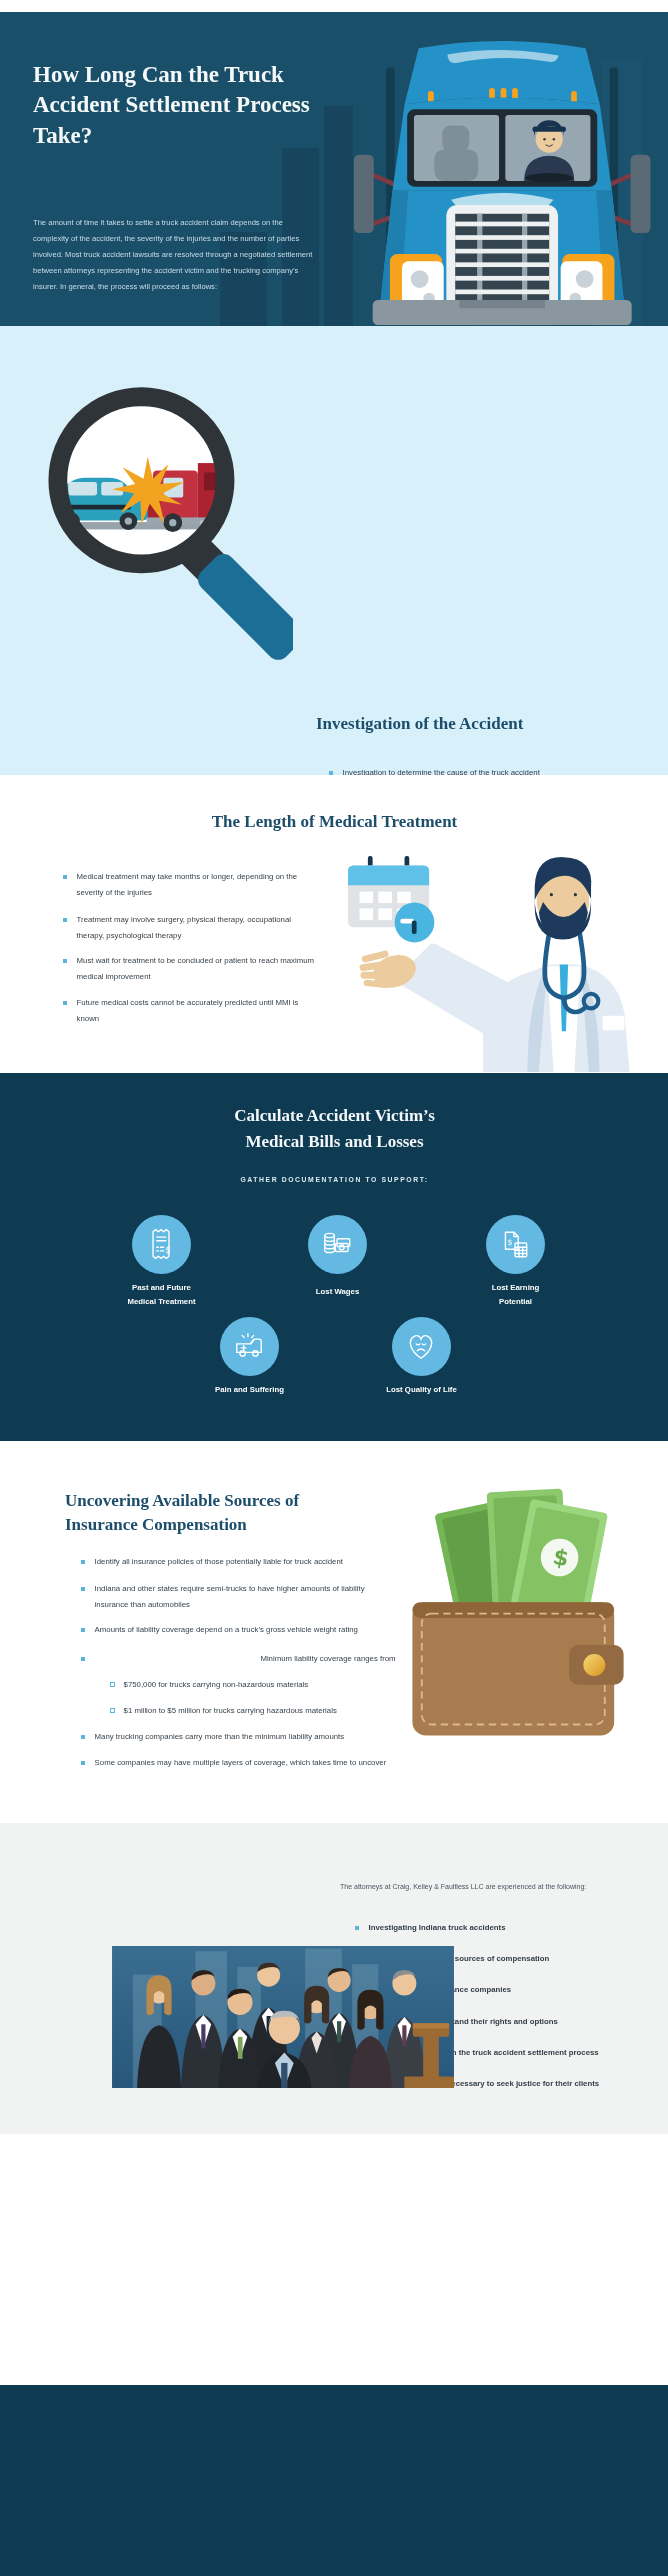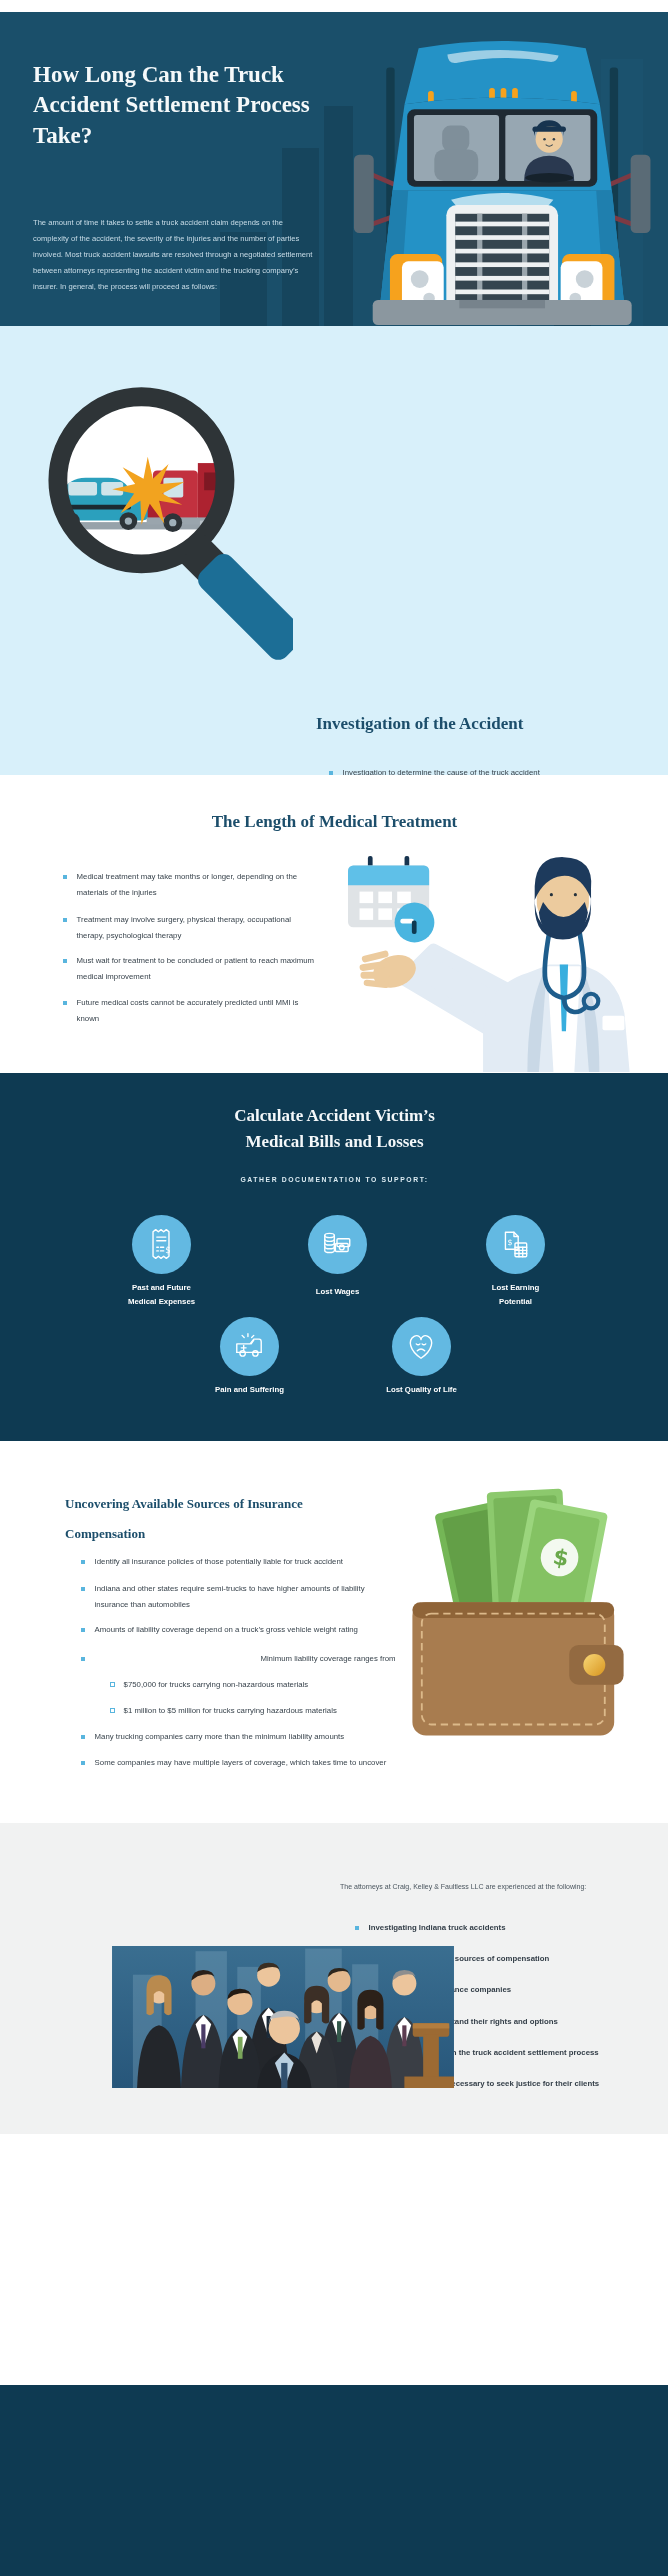--- a/index.html
+++ b/index.html
@@ -37,21 +37,21 @@
   .med-b{left:63px;width:243px;}
 
   
   #calc-head1,#calc-head2{left:0;width:669px;text-align:center;color:#f4f8fa;font-size:17px;font-weight:700;}
   #calc-sub{left:0;top:1164px;width:669px;text-align:center;color:#dcebf2;font-size:6.8px;font-weight:bold;letter-spacing:1.6px;}
   .calc-circle{position:absolute;width:59px;height:59px;border-radius:50%;background:#63b9e2;}
   .calc-circle svg{position:absolute;left:12px;top:12px;}
   .calc-label{position:absolute;width:105px;text-align:center;color:#ffffff;font-size:7.8px;font-weight:bold;line-height:13.6px;}
 
   
-  #ins-head{left:65px;top:1477px;width:272px;font-size:13px;line-height:30px;color:#1c4e6b;font-weight:700;}
+  #ins-head{left:65px;top:1477px;width:272px;font-size:17px;line-height:24px;color:#1c4e6b;font-weight:700;}
   .ins-b{left:81px;width:301px;}
   .ins-sub{left:110px;width:272px;}
 
   
   #law-head{left:52px;top:1842px;width:199px;font-size:18px;line-height:26px;color:#1d5477;font-weight:700;}
   #law-intro{left:340px;top:1871px;width:298px;font-size:7px;color:#4a555e;}
   .law-b{left:355px;width:293px;font-weight:bold;color:#333e48;}
 </style>
 </head>
 <body>
@@ -184,21 +184,21 @@
 
     <div class="abs serif" id="inv-head">Investigation of the Accident</div>
 
     <div class="bullet inv-b" style="top:439px;"><span class="sq"></span><span>Investigation to determine the cause of the truck accident</span></div>
 
   </div>
 
   <div class="abs" id="sec-medical">
     <div class="abs serif" id="med-head" style="top:37px;position:absolute;left:0;width:669px;">The Length of Medical Treatment</div>
 
-    <div class="bullet med-b" style="top:94px;"><span class="sq"></span><span>Medical treatment may take months or longer, depending on the materials of the injuries</span></div>
+    <div class="bullet med-b" style="top:94px;"><span class="sq"></span><span>Medical treatment may take months or longer, depending on the severity of the injuries</span></div>
     <div class="bullet med-b" style="top:137px;"><span class="sq"></span><span>Treatment may involve surgery, physical therapy, occupational therapy, psychological therapy</span></div>
     <div class="bullet med-b" style="top:178px;"><span class="sq"></span><span>Must wait for treatment to be concluded or patient to reach maximum medical improvement</span></div>
     <div class="bullet med-b" style="top:220px;"><span class="sq"></span><span>Future medical costs cannot be accurately predicted until MMI is known</span></div>
 
     <svg class="abs" style="left:348px;top:81px;" width="89" height="89" viewBox="0 0 170 170">
       <rect x="38" y="0" width="9" height="32" rx="4" fill="#17344f"></rect>
       <rect x="108" y="0" width="9" height="32" rx="4" fill="#17344f"></rect>
       <rect x="0" y="18" width="155" height="118" rx="10" fill="#dfe3e6"></rect>
       <path d="M0 28 a10 10 0 0 1 10 -10 h135 a10 10 0 0 1 10 10 v28 H0 Z" fill="#5fc0e8"></path>
       <g fill="#ffffff">
@@ -258,21 +258,21 @@
           <path d="M24 26 h17"></path>
         <path d="M24 38 h3"></path>
           <path d="M31 38 h6"></path>
         <path d="M24 45 h3"></path>
           <path d="M31 45 h6"></path>
         <text x="40" y="49" font-size="16" fill="#ffffff" stroke="none" font-family="DejaVu Sans, sans-serif">$</text>
       </svg>
     </div>
     <div class="calc-label" style="left:109px;top:208px;">
       <div>Past and Future</div>
-      <div>Medical Expenses</div>
+      <div>Medical Treatment</div>
     </div>
 
     <div class="calc-circle" style="left:308px;top:142px;">
       <svg width="34" height="34" viewBox="0 0 64 64" fill="none" stroke="#ffffff" stroke-width="2.6" stroke-linecap="round" stroke-linejoin="round">
         <ellipse cx="18" cy="16" rx="9" ry="4"></ellipse>
         <path d="M9 16 v28 c0 2.2 4 4 9 4 s9 -1.8 9 -4 v-28"></path>
         <path d="M9 23 c0 2.2 4 4 9 4 s9 -1.8 9 -4"></path>
         <path d="M9 30 c0 2.2 4 4 9 4 s9 -1.8 9 -4"></path>
         <path d="M9 37 c0 2.2 4 4 9 4 s9 -1.8 9 -4"></path>
         <rect x="32" y="22" width="24" height="15" rx="2"></rect>

